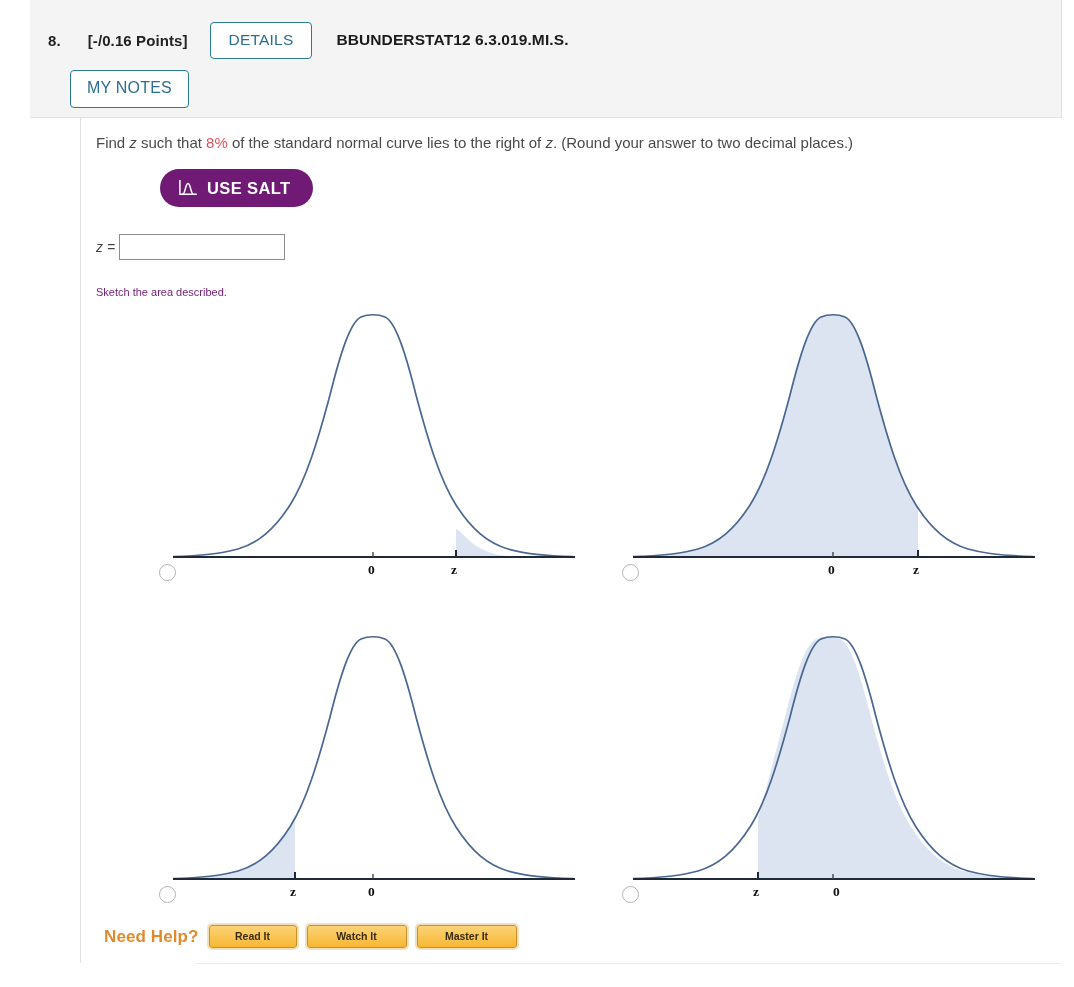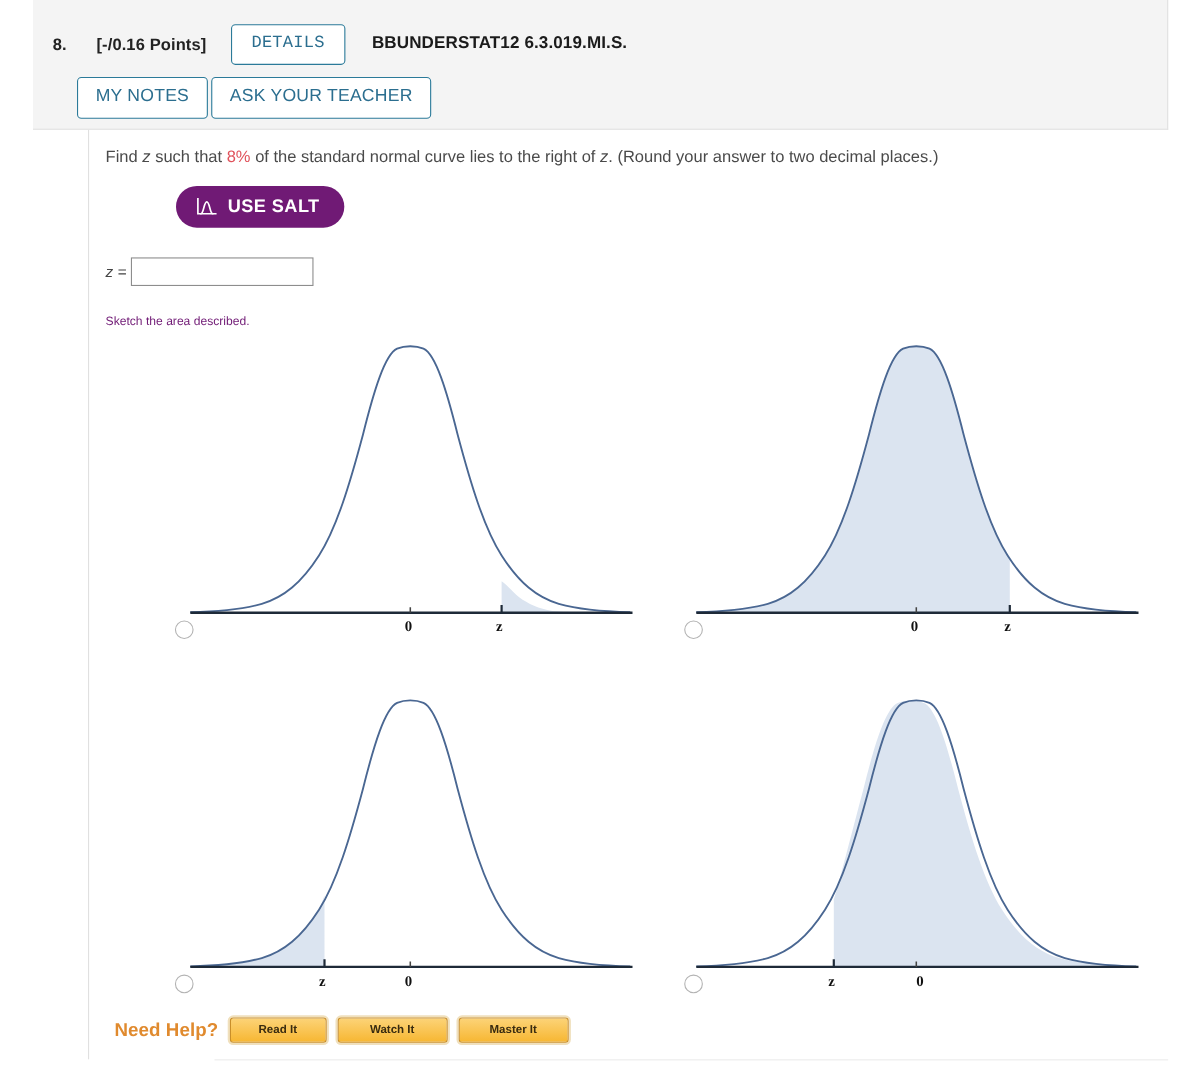--- a/index.html
+++ b/index.html
@@ -19,21 +19,21 @@
   }
   #qline{position:absolute;left:18px;top:22px;display:flex;align-items:center;gap:0;}
   #qnum{font-size:15px;font-weight:bold;color:#222;letter-spacing:.1px;}
   #qpoints{font-size:15px;font-weight:bold;color:#222;margin-left:27px;letter-spacing:.1px;}
   .tealbtn{
     border:1.6px solid #2b7a99;border-radius:4px;background:#fff;
     color:#2b6e8f;font-size:15.5px;letter-spacing:.2px;
     padding:7px 14px 8px;cursor:pointer;line-height:1;
     font-family:"Liberation Sans",sans-serif;
   }
-  #details-btn{margin-left:22px;padding:9px 18px 10px;font-size:15.5px;font-family:Liberation Mono, monospace;}
+  #details-btn{margin-left:22px;padding:9px 18px 10px;font-size:15.5px;}
   #qcode{font-size:15.5px;font-weight:bold;color:#1b1b1b;margin-left:24px;letter-spacing:.1px;}
   #btnrow{position:absolute;left:40px;top:70px;display:flex;gap:3px;}
   #btnrow .tealbtn{padding:9px 16px 11px;font-size:16px;}
 
   
   #left-rule{position:absolute;left:80px;top:118px;width:1px;height:845px;background:#e0e0e0;}
   #bottom-rule{position:absolute;left:195px;top:963px;width:867px;height:1px;background:#ececec;}
 
   
   #prompt{
@@ -93,21 +93,20 @@
 
 <div id="header-panel">
   <div id="qline">
     <span id="qnum">8.</span>
     <span id="qpoints">[-/0.16 Points]</span>
     <button id="details-btn" class="tealbtn">DETAILS</button>
     <span id="qcode">BBUNDERSTAT12 6.3.019.MI.S.</span>
   </div>
   <div id="btnrow">
     <button class="tealbtn">MY NOTES</button>
-    <button class="tealbtn">ASK YOUR TEACHER</button>
   </div>
 </div>
 
 <div id="left-rule"></div>
 <div id="bottom-rule"></div>
 
 <div id="prompt">
   <span>Find </span><i>z</i><span> such that </span><span class="redtxt">8%</span><span> of the standard normal curve lies to the right of </span><i>z</i><span>. (Round your answer to two decimal places.)</span>
 </div>
 

